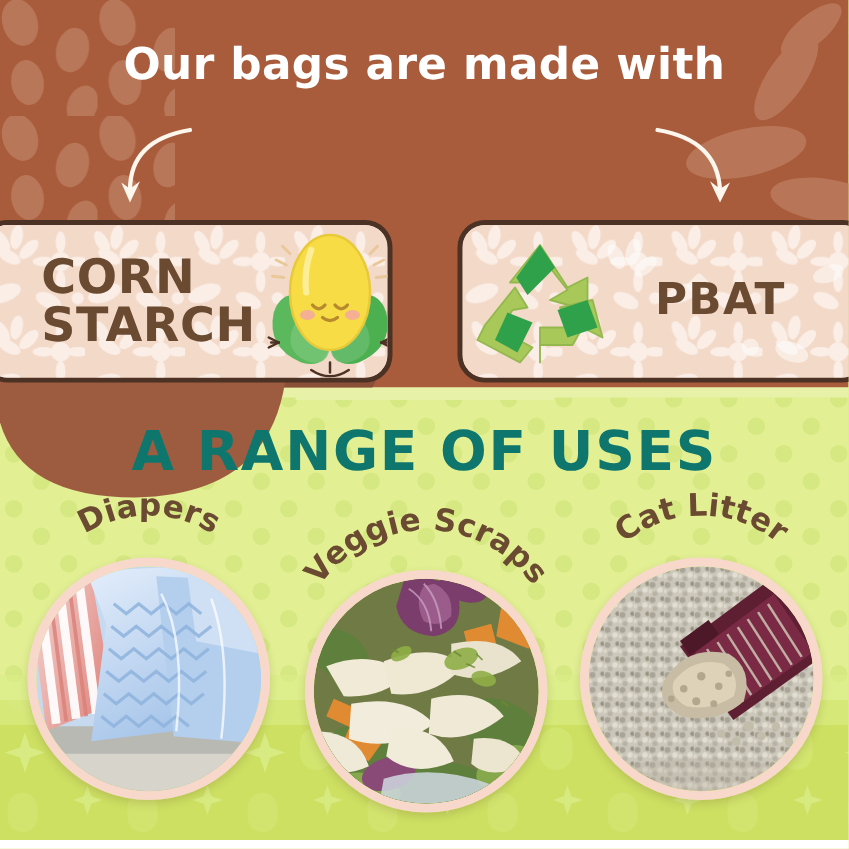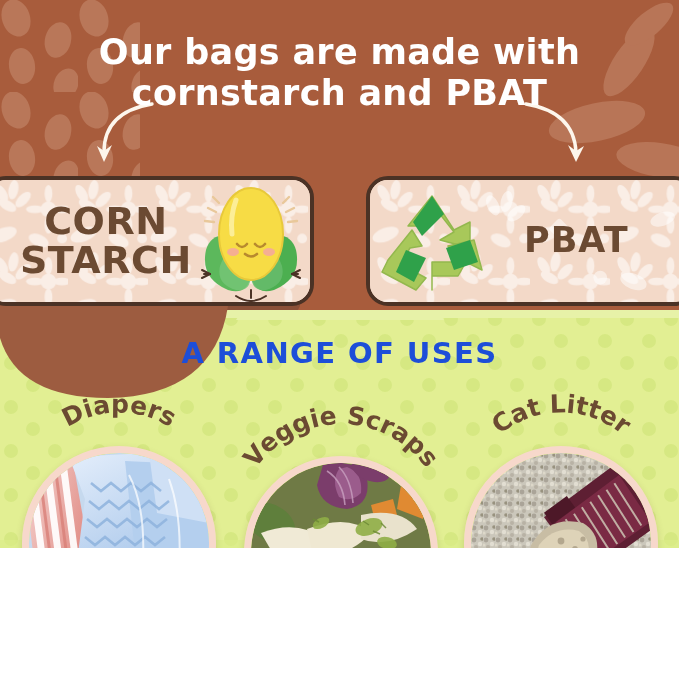--- a/index.html
+++ b/index.html
@@ -7,21 +7,21 @@
     padding: 0;
     background: #ffffff;
   }
   body {
     font-family: "Liberation Sans", sans-serif;
   }
 
   #infographic {
     position: relative;
     width: 679px;
-    height: 548px;
+    height: 672px;
     overflow: hidden;
     background: #d9e87a;
   }
 
   .layer {
     position: absolute;
     inset: 0;
   }
 
   svg.layer { display: block; }
@@ -86,45 +86,45 @@
   .card-label {
     color: #6b4a32;
     font-family: "DejaVu Sans", sans-serif;
     font-weight: bold;
     font-size: 38px;
     line-height: 1.02;
     letter-spacing: 0.5px;
     white-space: pre-line;
   }
   #cornstarch-label {
-    margin-left: 32px;
-    text-align: center;
+    margin-left: 45px;
+    text-align: left;
   }
   #pbat-label {
     margin-left: 4px;
     font-size: 35px;
     letter-spacing: 1px;
   }
   .card-art {
     position: relative;
     flex: none;
   }
 
   
   .section-heading {
     position: absolute;
     top: 336px;
     left: 0;
     width: 679px;
     text-align: center;
     z-index: 30;
-    color: #1d4ed8;
+    color: #0f766e;
     font-family: "DejaVu Sans", sans-serif;
     font-weight: bold;
-    font-size: 29px;
+    font-size: 44px;
     letter-spacing: 1.4px;
   }
 
   
   .use-case {
     position: absolute;
     z-index: 30;
     width: 200px;
   }
   #use-case-0 { left: 19px;  top: 404px; }
@@ -220,21 +220,20 @@
     <g fill="none" stroke="#fdf6ec" stroke-width="3.4" stroke-linecap="round">
       <path d="M152 104 Q104 112 104 152"></path>
       <path d="M526 104 Q574 112 576 152"></path>
     </g>
     <path d="M104 162 L97 146 L104 151 L112 145 Z" fill="#fdf6ec"></path>
     <path d="M576 162 L568 145 L576 151 L584 146 Z" fill="#fdf6ec"></path>
   </svg>
 
   <div class="title-block">
     <span class="title-line">Our bags are made with</span>
-    <span class="title-line">cornstarch and PBAT</span>
   </div>
 
   <div class="card" id="card-cornstarch">
     <svg class="card-pattern" viewBox="0 0 330 130" preserveAspectRatio="none">
       <defs>
         <pattern id="floral1" width="82" height="74" patternUnits="userSpaceOnUse">
           <g fill="#ffffff" opacity="0.55">
             <ellipse cx="14" cy="14" rx="5" ry="10" transform="rotate(-30 14 14)"></ellipse>
             <ellipse cx="26" cy="10" rx="5" ry="10" transform="rotate(10 26 10)"></ellipse>
             <ellipse cx="36" cy="20" rx="5" ry="10" transform="rotate(45 36 20)"></ellipse>

